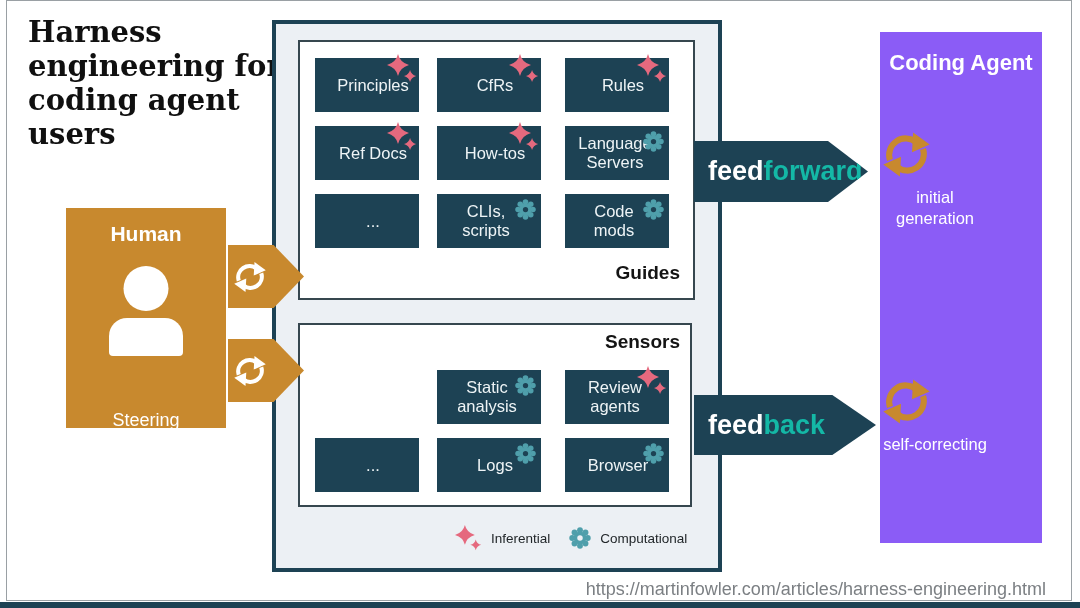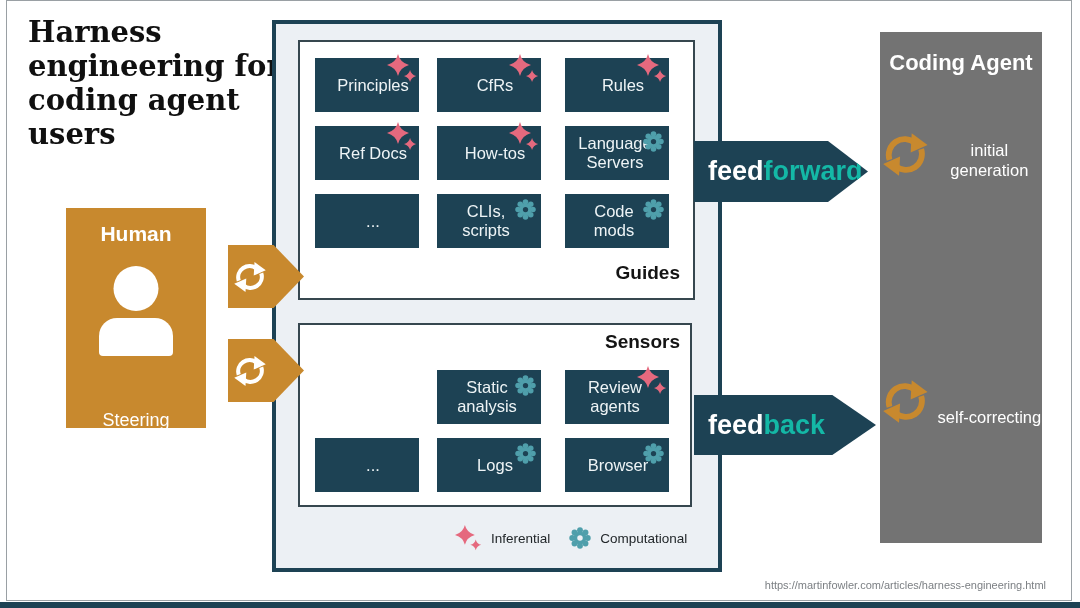--- a/index.html
+++ b/index.html
@@ -16,21 +16,21 @@
   .frame { position:absolute; left:6px; top:0; width:1066px; height:601px;
            border:1px solid #9aa0a4; background:#ffffff; }
   .bottom-strip { position:absolute; left:0; top:602px; width:1080px; height:6px; background:#1d4254; }
 
   
   .title { position:absolute; left:28px; top:16px; width:258px;
            font-family:"DejaVu Serif","Liberation Serif",serif;
            font-weight:bold; font-size:29px; line-height:1.17; color:#101010; }
 
   
-  .human-box { position:absolute; left:66px; top:208px; width:140px; height:220px;
+  .human-box { position:absolute; left:66px; top:208px; width:160px; height:220px;
                background:#c8892e; color:#ffffff; }
   .human-title { position:absolute; top:14px; left:0; width:100%; text-align:center;
                  font-size:21px; font-weight:bold; }
   .person { position:absolute; left:50%; transform:translateX(-50%); }
   .person-head { top:58px; width:45px; height:45px; border-radius:50%; background:#ffffff; }
   .person-body { top:110px; width:74px; height:38px; background:#ffffff;
                  border-radius:18px 18px 4px 4px; }
   .human-state { position:absolute; top:158px; left:0; width:100%; text-align:center;
                  font-size:18px;margin-top:44px; }
 
@@ -75,34 +75,34 @@
                 display:flex; align-items:center; font-weight:bold; font-size:27px;
                 padding-left:14px; }
   .feedforward { left:694px; top:141px; width:174px; height:61px;
                  clip-path:polygon(0 0, 77% 0, 100% 50%, 77% 100%, 0 100%); }
   .feedback    { left:694px; top:395px; width:182px; height:60px;
                  clip-path:polygon(0 0, 76% 0, 100% 50%, 76% 100%, 0 100%); }
   .feed-arrow .hl { color:#14b8a6; }
 
   
   .agent-box { position:absolute; left:880px; top:32px; width:162px; height:511px;
-               background:#737373; color:#ffffff; }
+               background:#8b5cf6; color:#ffffff; }
   .agent-title { position:absolute; top:18px; left:0; width:100%; text-align:center;
                  font-size:22px; font-weight:bold; line-height:1.22; }
-  .agent-mode { position:absolute; left:0; width:100%; display:flex; flex-direction:row;
-                align-items:flex-end; gap:6px; }
+  .agent-mode { position:absolute; left:0; width:100%; display:flex; flex-direction:column;
+                align-items:flex-start; gap:6px; }
   .agent-mode-1 { top:96px; }
   .agent-mode-2 { top:343px; }
   .agent-mode .sync { width:53px; height:53px; color:#c8892e; }
   .agent-mode .mode-label { font-size:16.5px; text-align:center; line-height:1.25;
                             width:110px; }
 
   
   .footer-url { position:absolute; top:579px; left:0; width:1046px; text-align:right;
-                font-size:11px; color:#7b7f83; }
+                font-size:18px; color:#7b7f83; }
 </style>
 </head>
 <body>
 
 <svg width="0" height="0" style="position:absolute" aria-hidden="true">
   <symbol id="sym-sparkle" viewBox="0 0 30 30">
     <path fill="currentColor" d="M11 0 Q13 8.5 22 11 Q13 13.5 11 22 Q9 13.5 0 11 Q9 8.5 11 0 Z"></path>
     <path fill="currentColor" transform="translate(17,16) scale(0.55)" d="M11 0 Q13 8.5 22 11 Q13 13.5 11 22 Q9 13.5 0 11 Q9 8.5 11 0 Z"></path>
   </symbol>
   <symbol id="sym-gear" viewBox="0 0 24 24">

